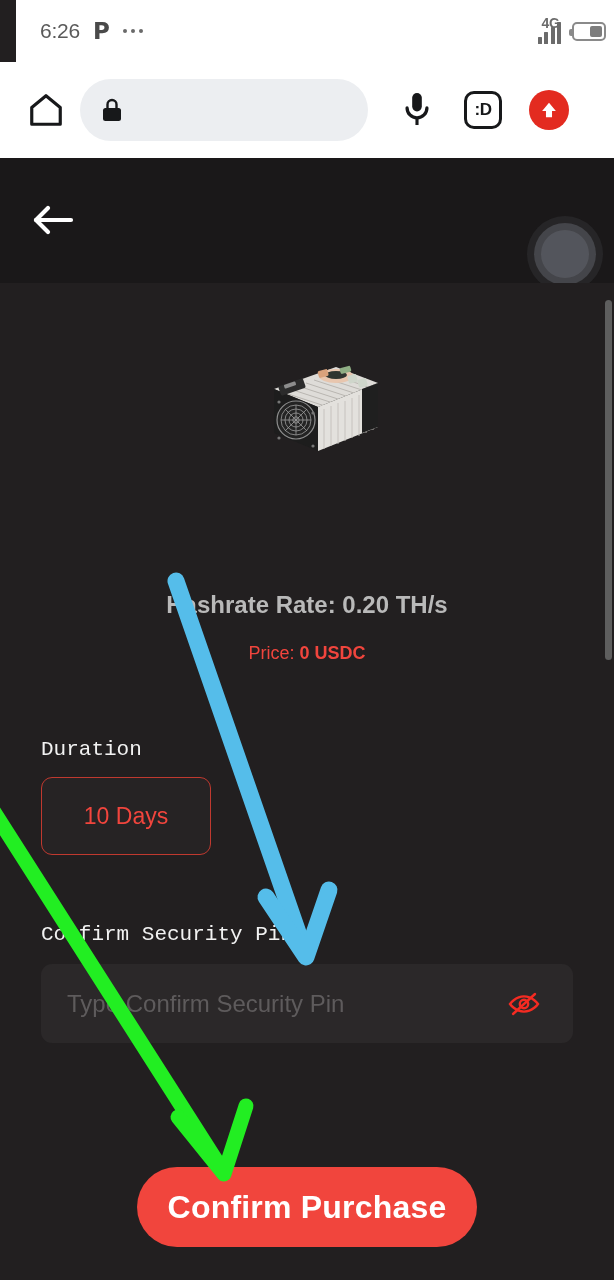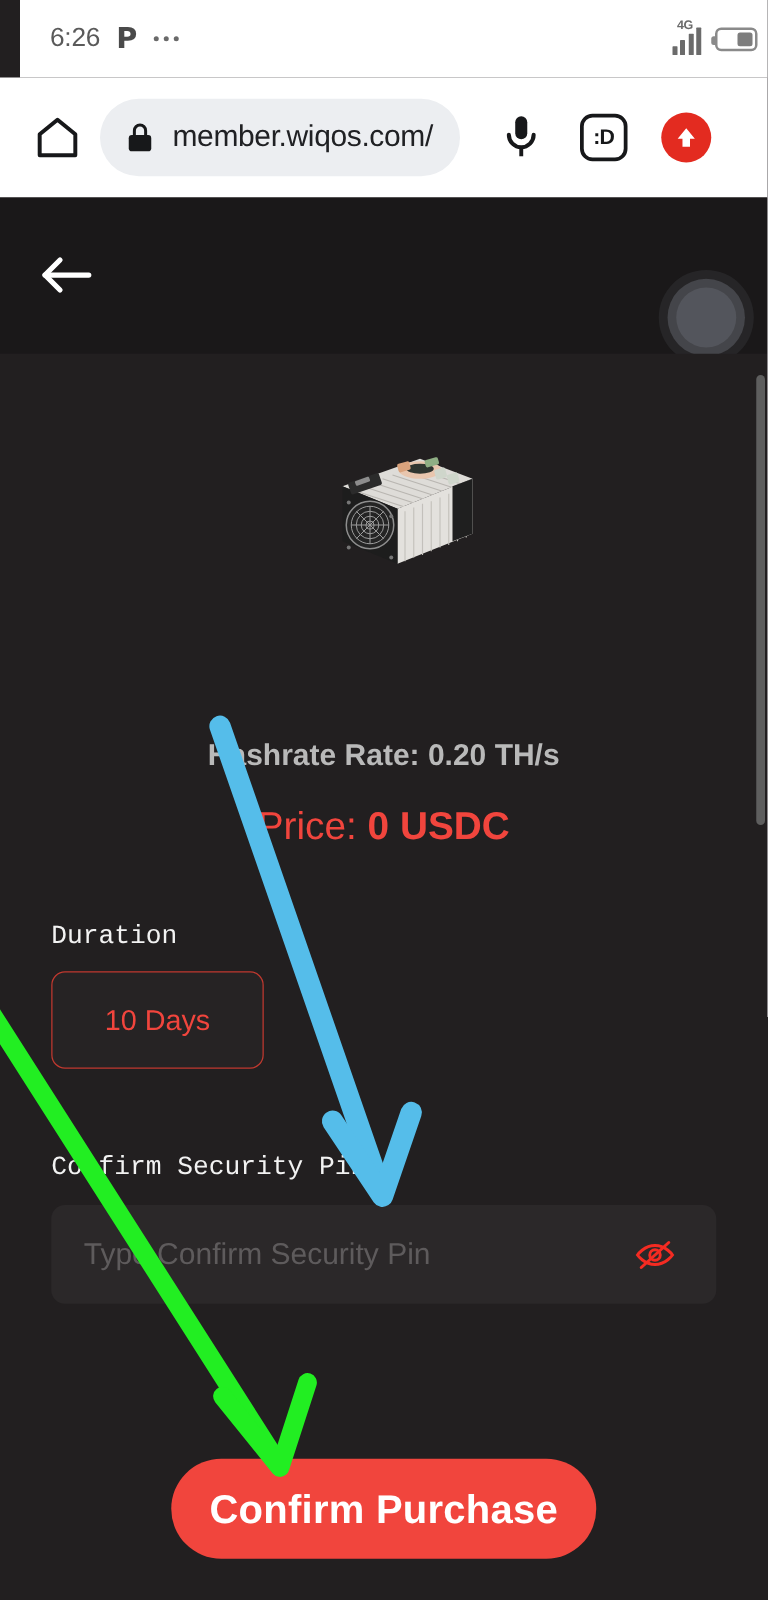--- a/index.html
+++ b/index.html
@@ -69,21 +69,21 @@
   }
   .signal-wrap { position: relative; display: flex; align-items: flex-end; gap: 2.5px; height: 26px; }
   .signal-wrap .bar { width: 4px; background: #6b6b6b; border-radius: 0.5px; }
   .signal-wrap .b1 { height: 7px; }
   .signal-wrap .b2 { height: 12px; }
   .signal-wrap .b3 { height: 17px; }
   .signal-wrap .b4 { height: 22px; }
   .net-label {
     position: absolute;
     top: -3px; left: 4px;
-    font-size: 10px;
+    font-size: 14px;
     font-weight: 700;
     color: #6b6b6b;
     font-family: "Liberation Sans", sans-serif;
     letter-spacing: -0.3px;
   }
   .battery {
     position: relative;
     width: 34px; height: 19px;
     border: 2px solid #8a8a8a;
     border-radius: 5px;
@@ -253,21 +253,21 @@
     text-align: center;
     font-size: 24px;
     font-weight: 700;
     color: #b9b9b9;
   }
   .product-price {
     position: absolute;
     top: 360px; left: 0;
     width: 614px;
     text-align: center;
-    font-size: 31px;
+    font-size: 18px;
     color: #f1453d;
     font-weight: 400;
   }
   .product-price b { font-weight: 700; }
 
   .field-label {
     font-size: 21px;
     color: #f2f2f2;
     font-weight: 400;
     font-family: Liberation Mono, monospace;
@@ -384,21 +384,20 @@
       </svg>
     </div>
 
     <div class="url-pill">
       <span class="lock-icon">
         <svg width="24" height="26" viewBox="0 0 24 26" fill="#17181a">
           <rect x="3" y="11" width="18" height="13" rx="2.5"></rect>
           <path d="M7.5 11V7.5a4.5 4.5 0 0 1 9 0V11" fill="none" stroke="#17181a" stroke-width="2.4"></path>
         </svg>
       </span>
-      <span class="url-text" title="member.wiqos.com/">member.wiqos.com/</span>
     </div>
 
     <div class="tb-icon mic-btn">
       <svg width="34" height="38" viewBox="0 0 24 26" fill="#17181a">
         <rect x="8.6" y="1" width="6.8" height="13" rx="3.4"></rect>
         <path d="M5 11.5a7 7 0 0 0 14 0" fill="none" stroke="#17181a" stroke-width="2.3" stroke-linecap="round"></path>
         <rect x="10.9" y="18" width="2.2" height="5.6"></rect>
       </svg>
     </div>
 

